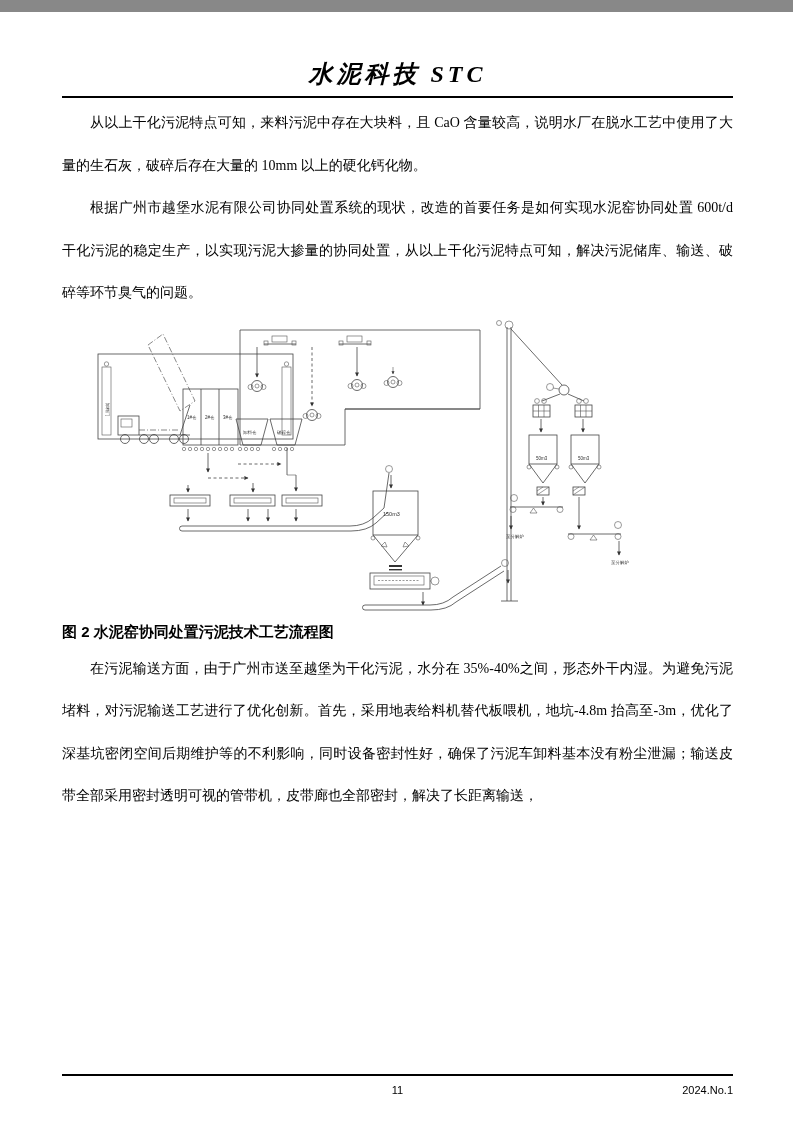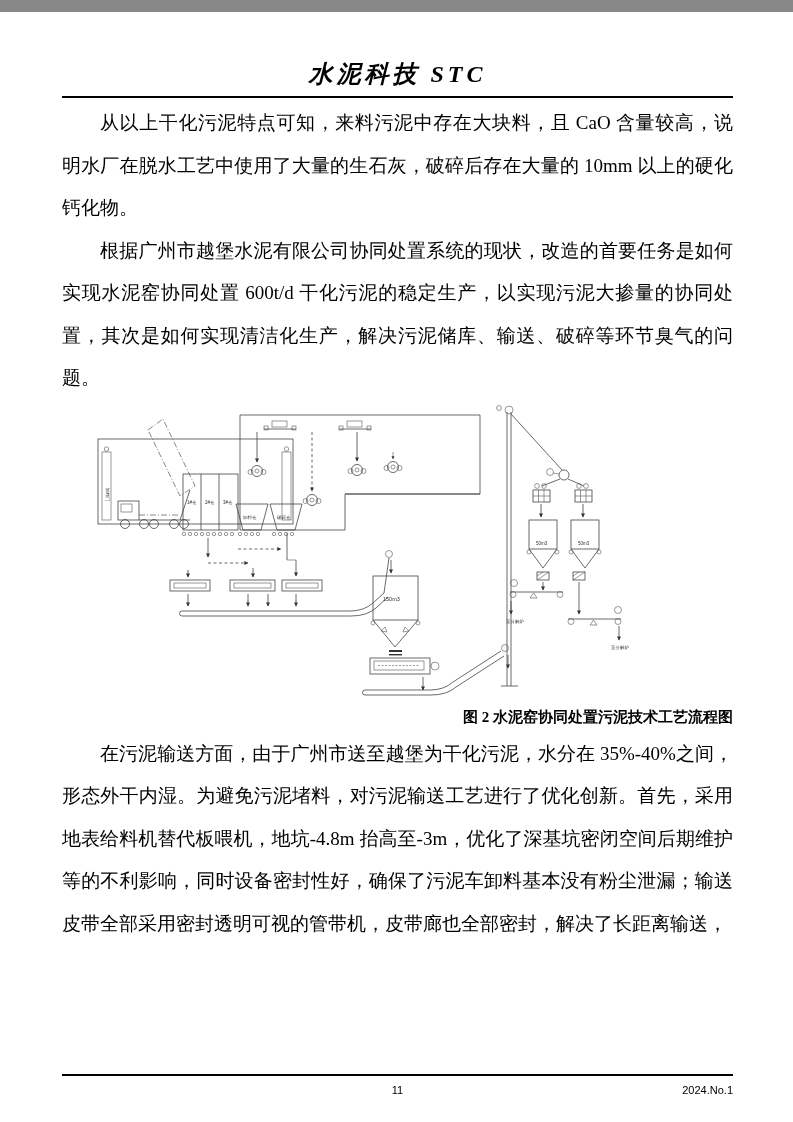--- a/index.html
+++ b/index.html
@@ -18,42 +18,42 @@
     font-size:24px;
     font-weight:bold;
     font-style:italic;
     letter-spacing:4px;
     margin:0 0 6px 0;
   }
   .header-rule{
     border:none;border-top:2.2px solid #000;margin:0 0 4px 0;
   }
   .body-text{
-    font-size:19px;
+    font-size:14px;
     line-height:42.5px;
     text-align:justify;
     text-indent:2em;
     margin:0;
   }
   .section-heading{
     font-family:"Liberation Sans","DejaVu Sans",sans-serif;
     font-size:19px;
     font-weight:bold;
     line-height:42px;
     margin:0;
   }
   .figure-wrap{
     text-align:center;
     margin:2px 0 0 0;
   }
   .figure-caption{
-    font-family:Liberation Serif, serif;
+    font-family:Liberation Sans, sans-serif;
     font-size:15px;
     font-weight:bold;
-    text-align:right;
+    text-align:left;
     margin:2px 0 6px 0;
   }
   .footer{
     position:absolute;
     left:62px;right:60px;bottom:38px;
   }
   .footer-rule{
     border:none;border-top:2.5px solid #000;margin:0 0 8px 0;
   }
   .footer-row{
@@ -76,21 +76,21 @@
 </style>
 </head>
 <body>
 
 <div class="page">
   <div class="inner">
     <div class="journal-title">水泥科技 STC</div>
     <hr class="header-rule">
 
     <p class="body-text">从以上干化污泥特点可知，来料污泥中存在大块料，且 CaO 含量较高，说明水厂在脱水工艺中使用了大量的生石灰，破碎后存在大量的 10mm 以上的硬化钙化物。</p>
-    <p class="body-text">根据广州市越堡水泥有限公司协同处置系统的现状，改造的首要任务是如何实现水泥窑协同处置 600t/d 干化污泥的稳定生产，以实现污泥大掺量的协同处置，其次是如何实现清洁化生产，解决污泥储库、输送、破碎等环节臭气的问题。</p>
+    <p class="body-text">根据广州市越堡水泥有限公司协同处置系统的现状，改造的首要任务是如何实现水泥窑协同处置 600t/d 干化污泥的稳定生产，以实现污泥大掺量的协同处置，从以上干化污泥特点可知，解决污泥储库、输送、破碎等环节臭气的问题。</p>
 
     <div class="figure-wrap">
       <svg width="640" height="300" viewBox="0 0 640 300">
         <defs>
           <marker id="arr" markerWidth="6" markerHeight="6" refX="4.5" refY="2.5" orient="auto">
             <path d="M0,0 L5,2.5 L0,5 Z" fill="#333"></path>
           </marker>
         </defs>
 
         <g>

